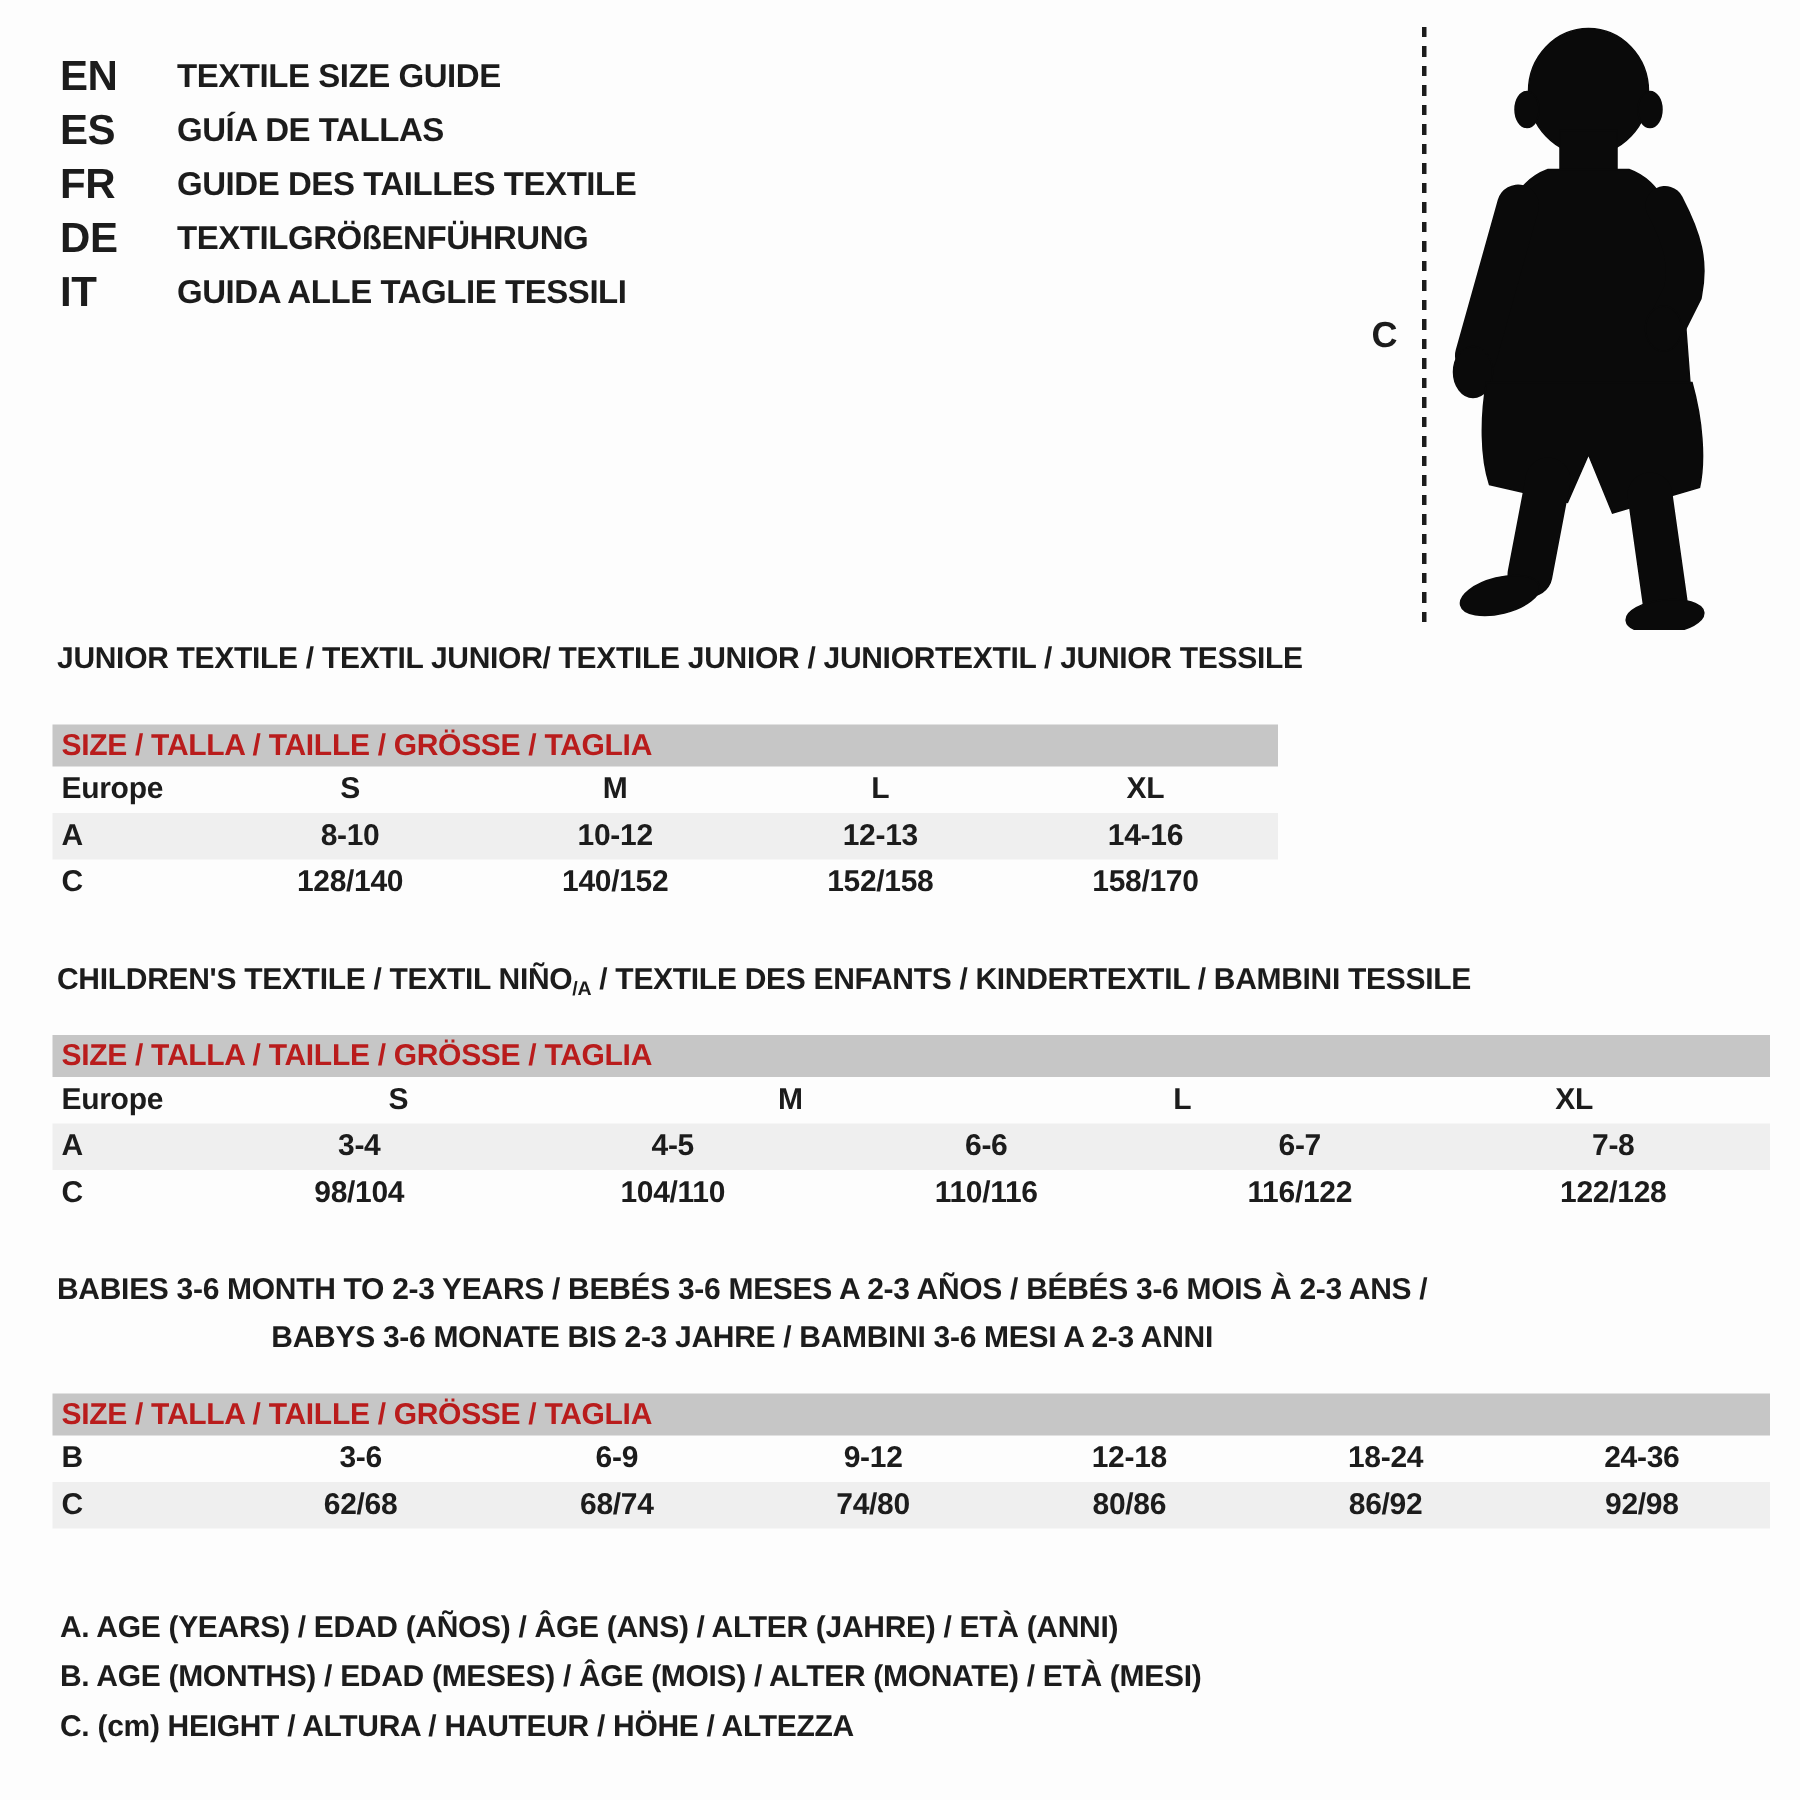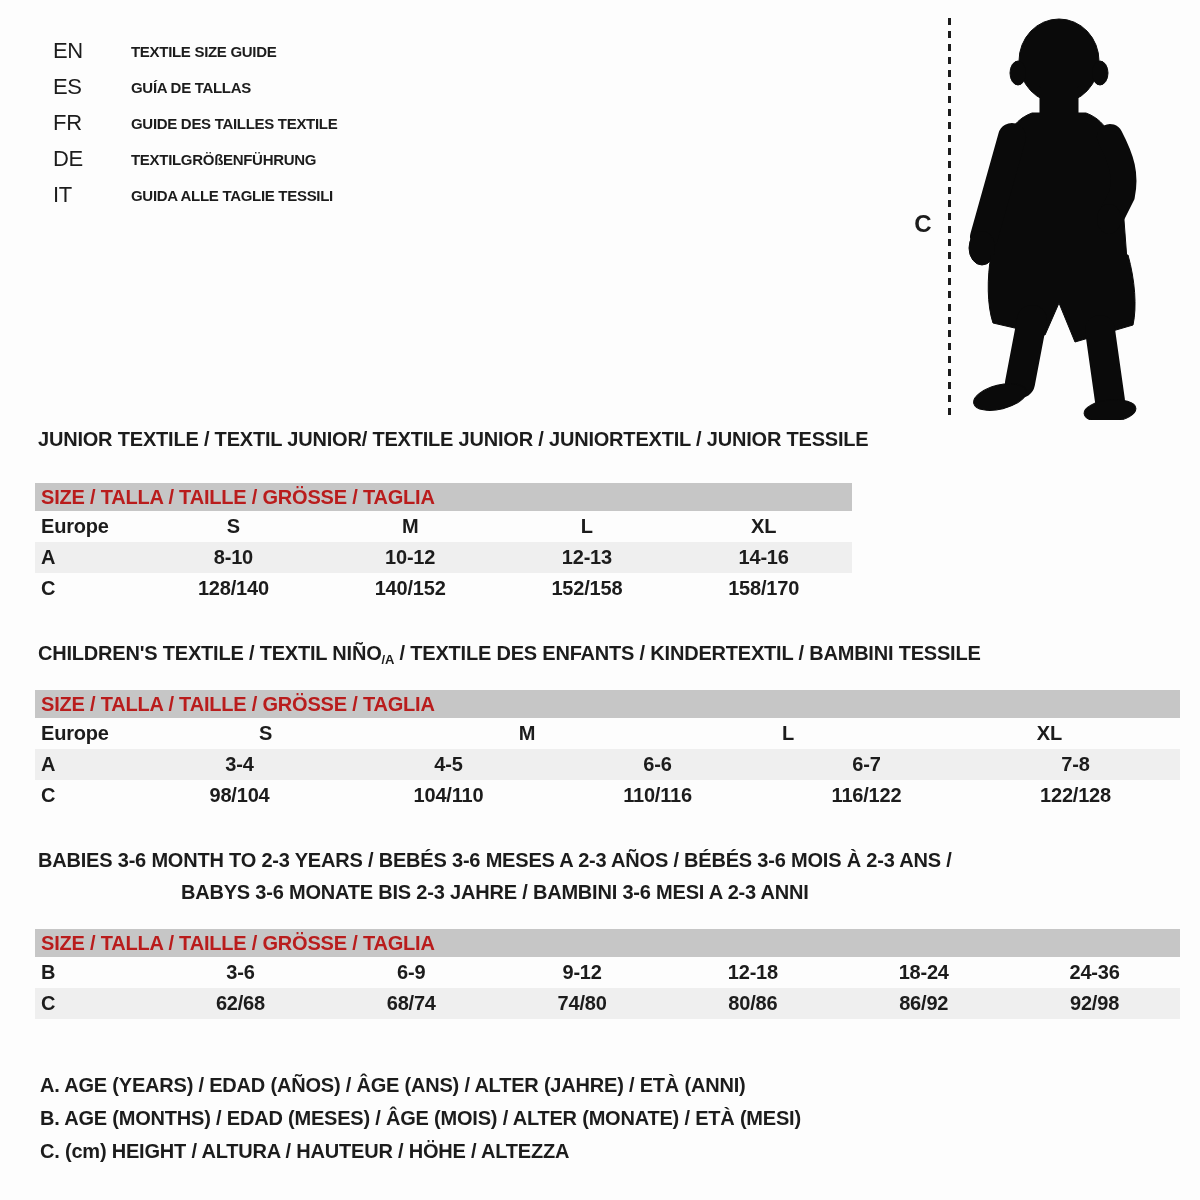--- a/index.html
+++ b/index.html
@@ -14,22 +14,22 @@
     position:relative;
     background:#fdfdfd;
     font-family:"Liberation Sans", sans-serif;
     color:var(--ink);
     overflow:hidden;
   }
 
   
   .langs{position:absolute;left:40px;top:33px;}
   .lang-row{display:flex;height:36px;align-items:center;}
-  .lang-code{width:78px;font-size:22px;font-weight:400;letter-spacing:-0.3px;margin-left:13px;}
-  .lang-label{font-size:15px;font-weight:700;letter-spacing:-0.3px;}
+  .lang-code{width:78px;font-size:28px;font-weight:700;letter-spacing:-0.3px;}
+  .lang-label{font-size:22px;font-weight:700;letter-spacing:-0.3px;}
 
   
   .dash-line{
     position:absolute;left:948px;top:18px;width:3px;height:397px;
     background:repeating-linear-gradient(to bottom, var(--ink) 0 7px, transparent 7px 13px);
   }
   .measure-label{
     position:absolute;left:908px;top:210px;width:30px;
     font-size:24px;font-weight:700;text-align:center;
   }

